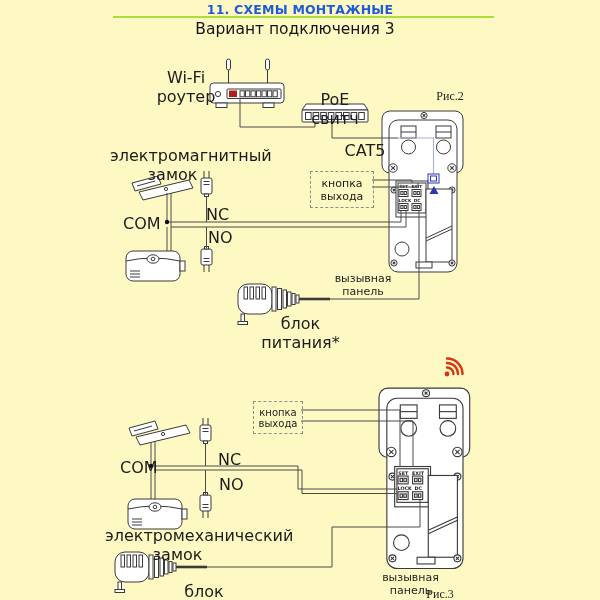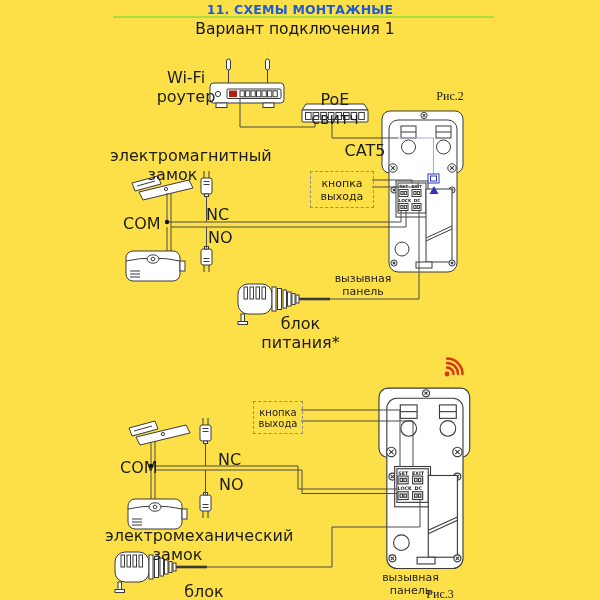--- a/index.html
+++ b/index.html
@@ -1,16 +1,16 @@
 <!DOCTYPE html>
 <html style="--header_blue: #1d5cd6; --rule_green: #a8df3f; --signal_red: #d93511; --led_red: #b02018; --connector_blue: #2b36b8; --cat5_wire: #a9b0d6;"><head>
 <meta charset="utf-8">
 <style>
   html,body{margin:0;padding:0;background:#ffffff;}
-  .page{position:relative;width:600px;height:600px;background:#fde047;overflow:hidden;
+  .page{position:relative;width:600px;height:600px;background:#fef9c3;overflow:hidden;
         font-family:"DejaVu Sans",sans-serif;color:#1c1c1c;}
   .lbl{position:absolute;text-align:center;line-height:1.18;font-size:16px;color:#1c1c1c;}
   .lbl .ln{display:block;text-align:center;}
   .hdr{position:absolute;top:2px;left:0;width:600px;text-align:center;
        font-size:12.5px;font-weight:bold;color:var(--header_blue);letter-spacing:.2px;}
   .rule{position:absolute;left:113px;top:16px;width:381px;height:2.4px;background:var(--rule_green);}
   .stitle{position:absolute;font-size:15.5px;color:#141414;text-align:center;}
   .serif{font-family:"Liberation Serif","DejaVu Serif",serif;font-size:12px;}
   .dash{position:absolute;border:1.2px dashed #8f8f8f;font-size:11px;text-align:center;
         display:flex;flex-direction:column;justify-content:center;}
@@ -29,21 +29,21 @@
   .lav{stroke:var(--cat5_wire);fill:none;stroke-width:1.1;}
 </style>
 </head>
 <body>
 
 <div class="page">
 
   <div class="hdr">11. СХЕМЫ МОНТАЖНЫЕ</div>
   <div class="rule"></div>
 
-  <div class="stitle" style="left:130px;top:20px;width:330px;">Вариант подключения 1</div>
+  <div class="stitle" style="left:130px;top:20px;width:330px;">Вариант подключения 3</div>
 
   <svg class="art" width="600" height="600" viewBox="0 0 600 600">
     <defs>
       <g id="screw">
         <circle class="sf" cx="0" cy="0" r="4.2"></circle>
         <g transform="rotate(45)">
             <line class="s" x1="-2.7" y1="0" x2="2.7" y2="0"></line>
             <line class="s" x1="0" y1="-2.7" x2="0" y2="2.7"></line>
           </g>
       </g>

